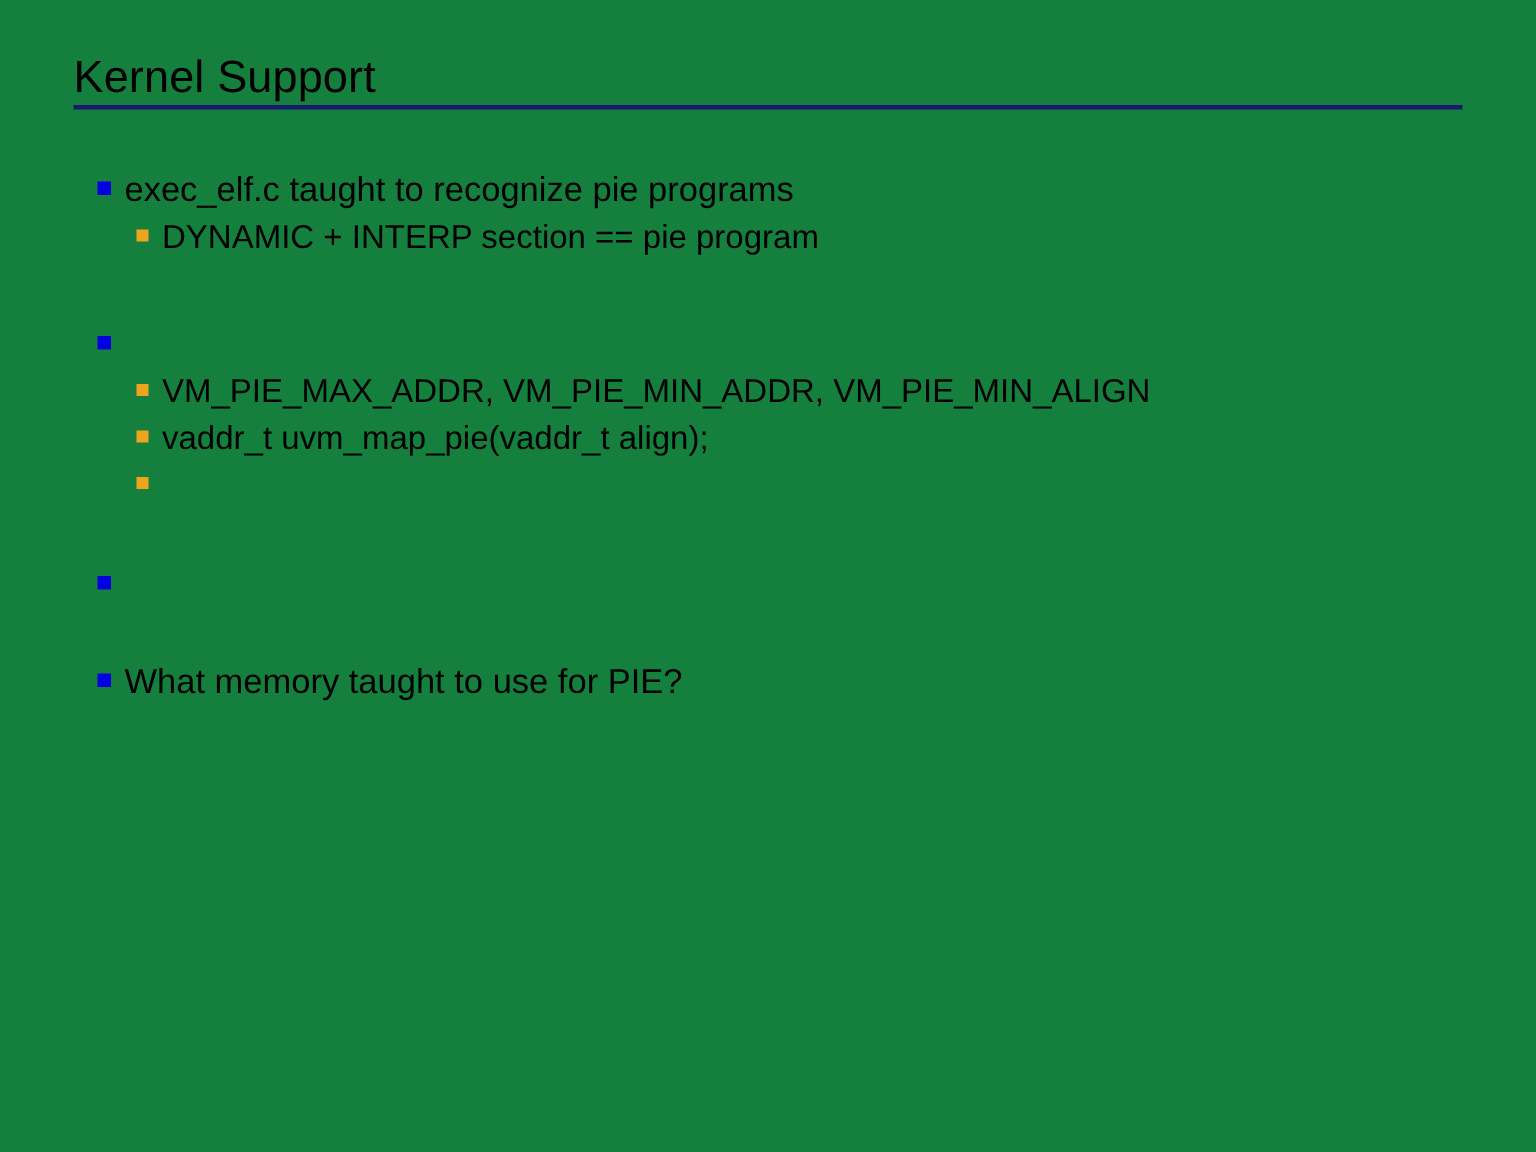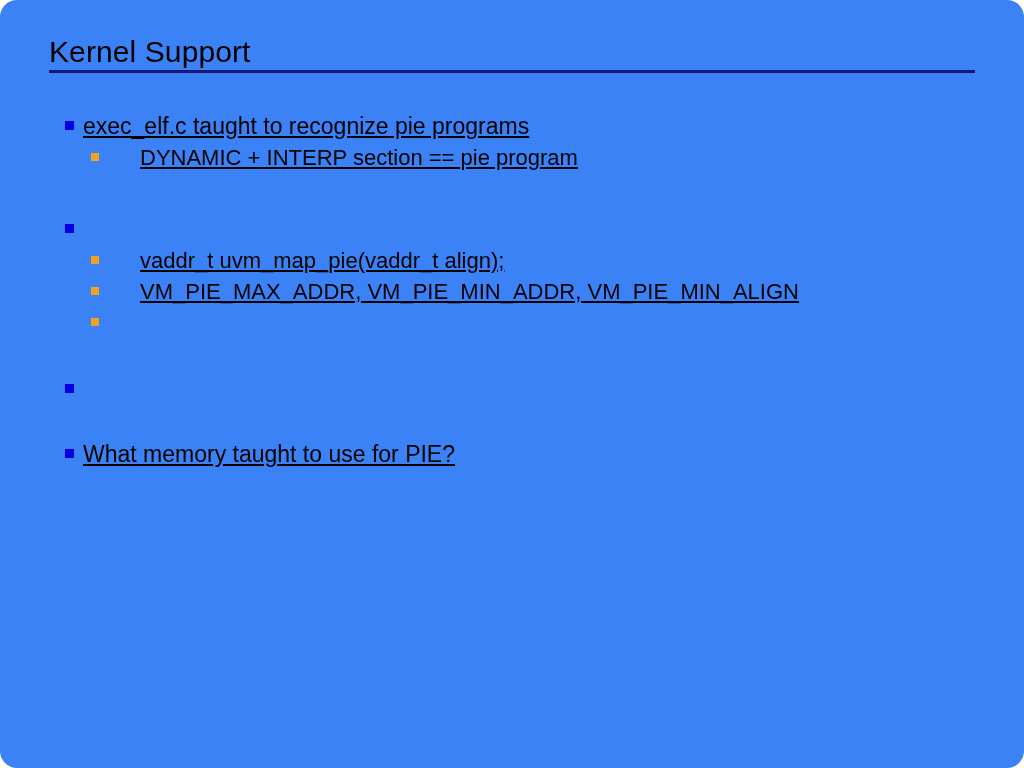--- a/index.html
+++ b/index.html
@@ -13,22 +13,21 @@
     position: relative;
     overflow: hidden;
     font-family: "Liberation Sans", sans-serif;
     color: #000000;
     -webkit-font-smoothing: antialiased;
   }
 
   .slide {
     position: absolute;
     inset: 0;
-    background: #3b82f6;
-    border-radius: 17px;
+    background: #15803d;
   }
 
   
   .slide-title {
     position: absolute;
     left: 49px;
     top: 33px;
     font-size: 30px;
     line-height: 38px;
     font-weight: 400;
@@ -50,21 +49,20 @@
     position: absolute;
     left: 0;
     top: 110px;
     width: 1024px;
   }
 
   .line {
     display: flex;
     align-items: flex-start;
     white-space: nowrap;
-    text-decoration: underline;
   }
 
   
   .level1 {
     padding-left: 65px;
     height: 32px;
   }
   .level1 .bullet {
     width: 9px;
     height: 9px;
@@ -81,21 +79,20 @@
 
   
   .level1.extra-gap .bullet {
     margin-right: 17px;
   }
 
   
   .level2 {
     padding-left: 91px;
     height: 31px;
-    gap: 32px;
   }
   .level2 .bullet {
     width: 8px;
     height: 8px;
     margin-top: 11px;
     margin-right: 9px;
     flex: 0 0 auto;
     background: #f0a41e;
   }
   .level2 .txt {
@@ -131,26 +128,26 @@
     </div>
 
     <div class="gap-lg"></div>
 
     <div class="line level1">
       <span class="bullet" style="background: rgb(0, 0, 224);"></span>
     </div>
 
     <div class="line level2">
       <span class="bullet" style="background: rgb(240, 164, 30);"></span>
-      <span class="txt">vaddr_t uvm_map_pie(vaddr_t align);</span>
+      <span class="txt">VM_PIE_MAX_ADDR, VM_PIE_MIN_ADDR, VM_PIE_MIN_ALIGN</span>
     </div>
 
     <div class="line level2">
       <span class="bullet" style="background: rgb(240, 164, 30);"></span>
-      <span class="txt">VM_PIE_MAX_ADDR, VM_PIE_MIN_ADDR, VM_PIE_MIN_ALIGN</span>
+      <span class="txt">vaddr_t uvm_map_pie(vaddr_t align);</span>
     </div>
 
     <div class="line level2">
       <span class="bullet" style="background: rgb(240, 164, 30);"></span>
     </div>
 
     <div class="gap-md"></div>
 
     <div class="line level1 extra-gap">
       <span class="bullet" style="background: rgb(0, 0, 224);"></span>

